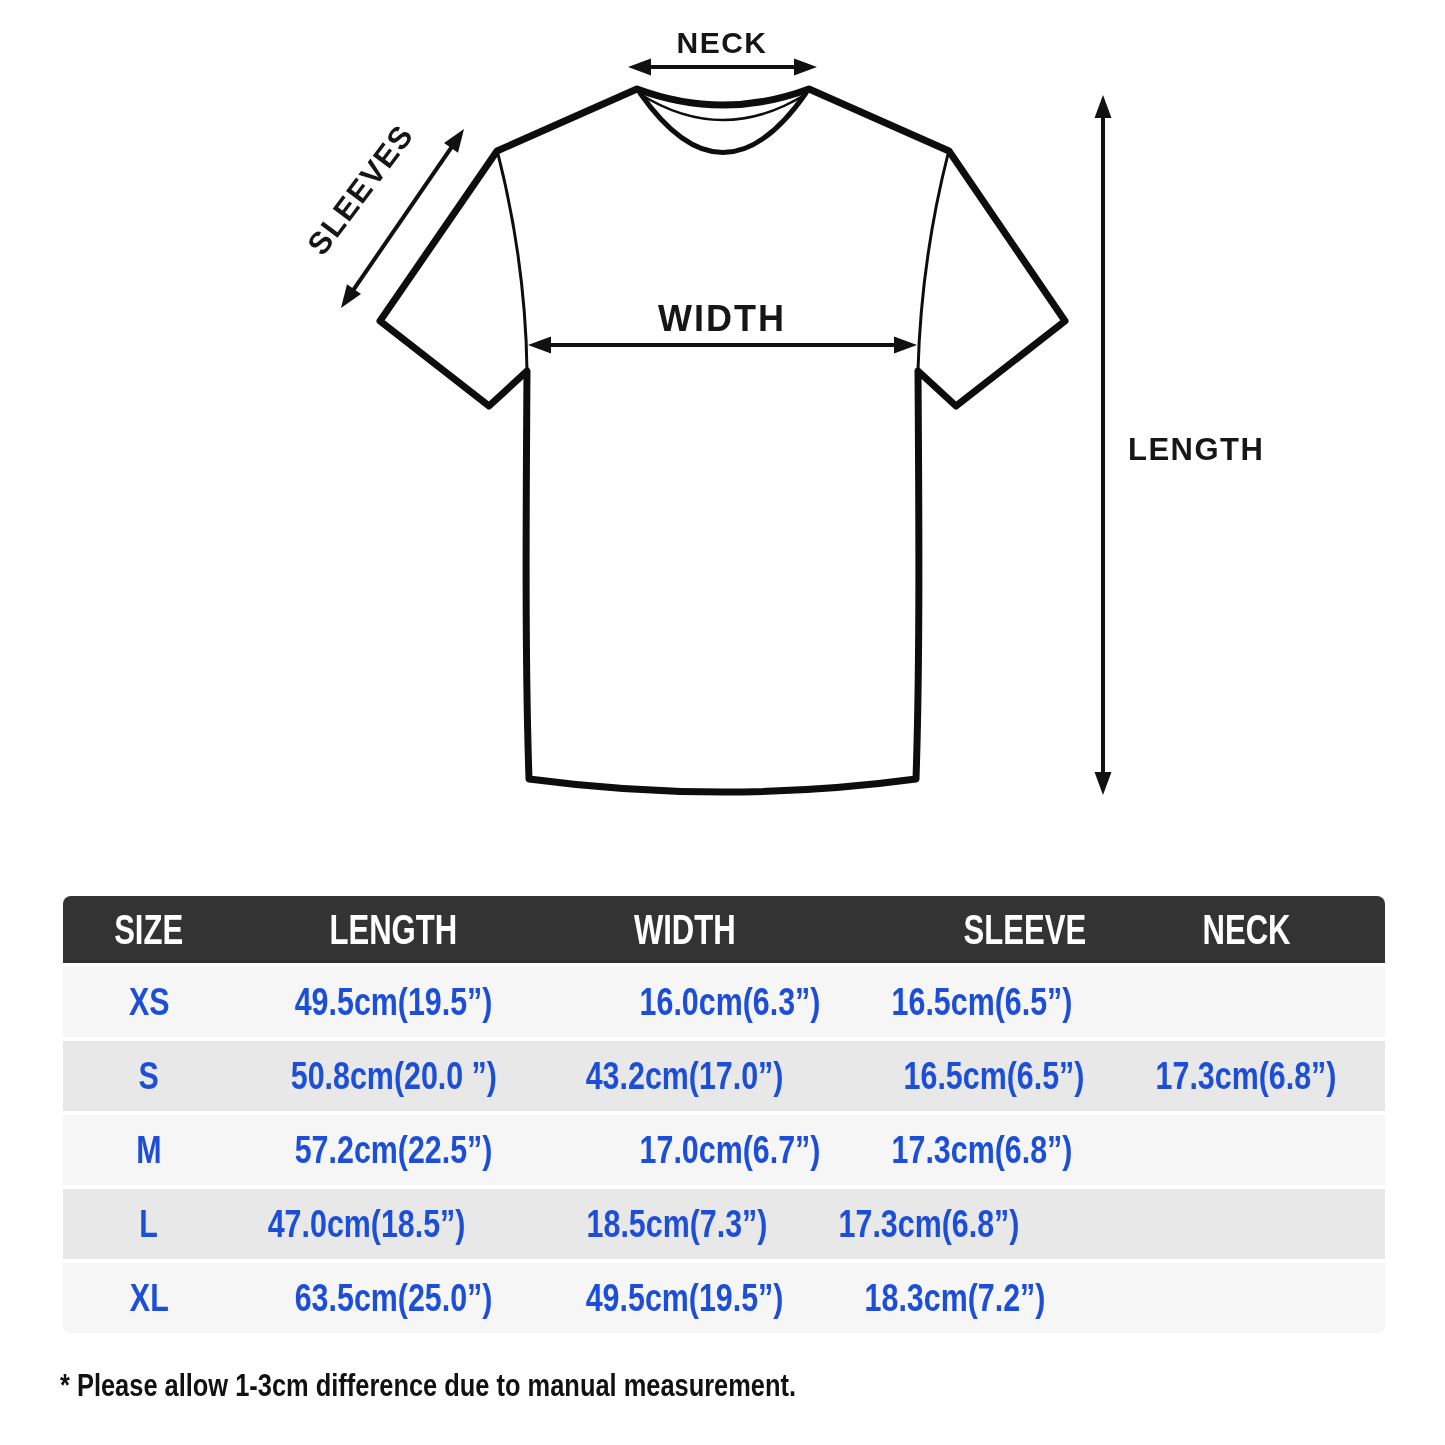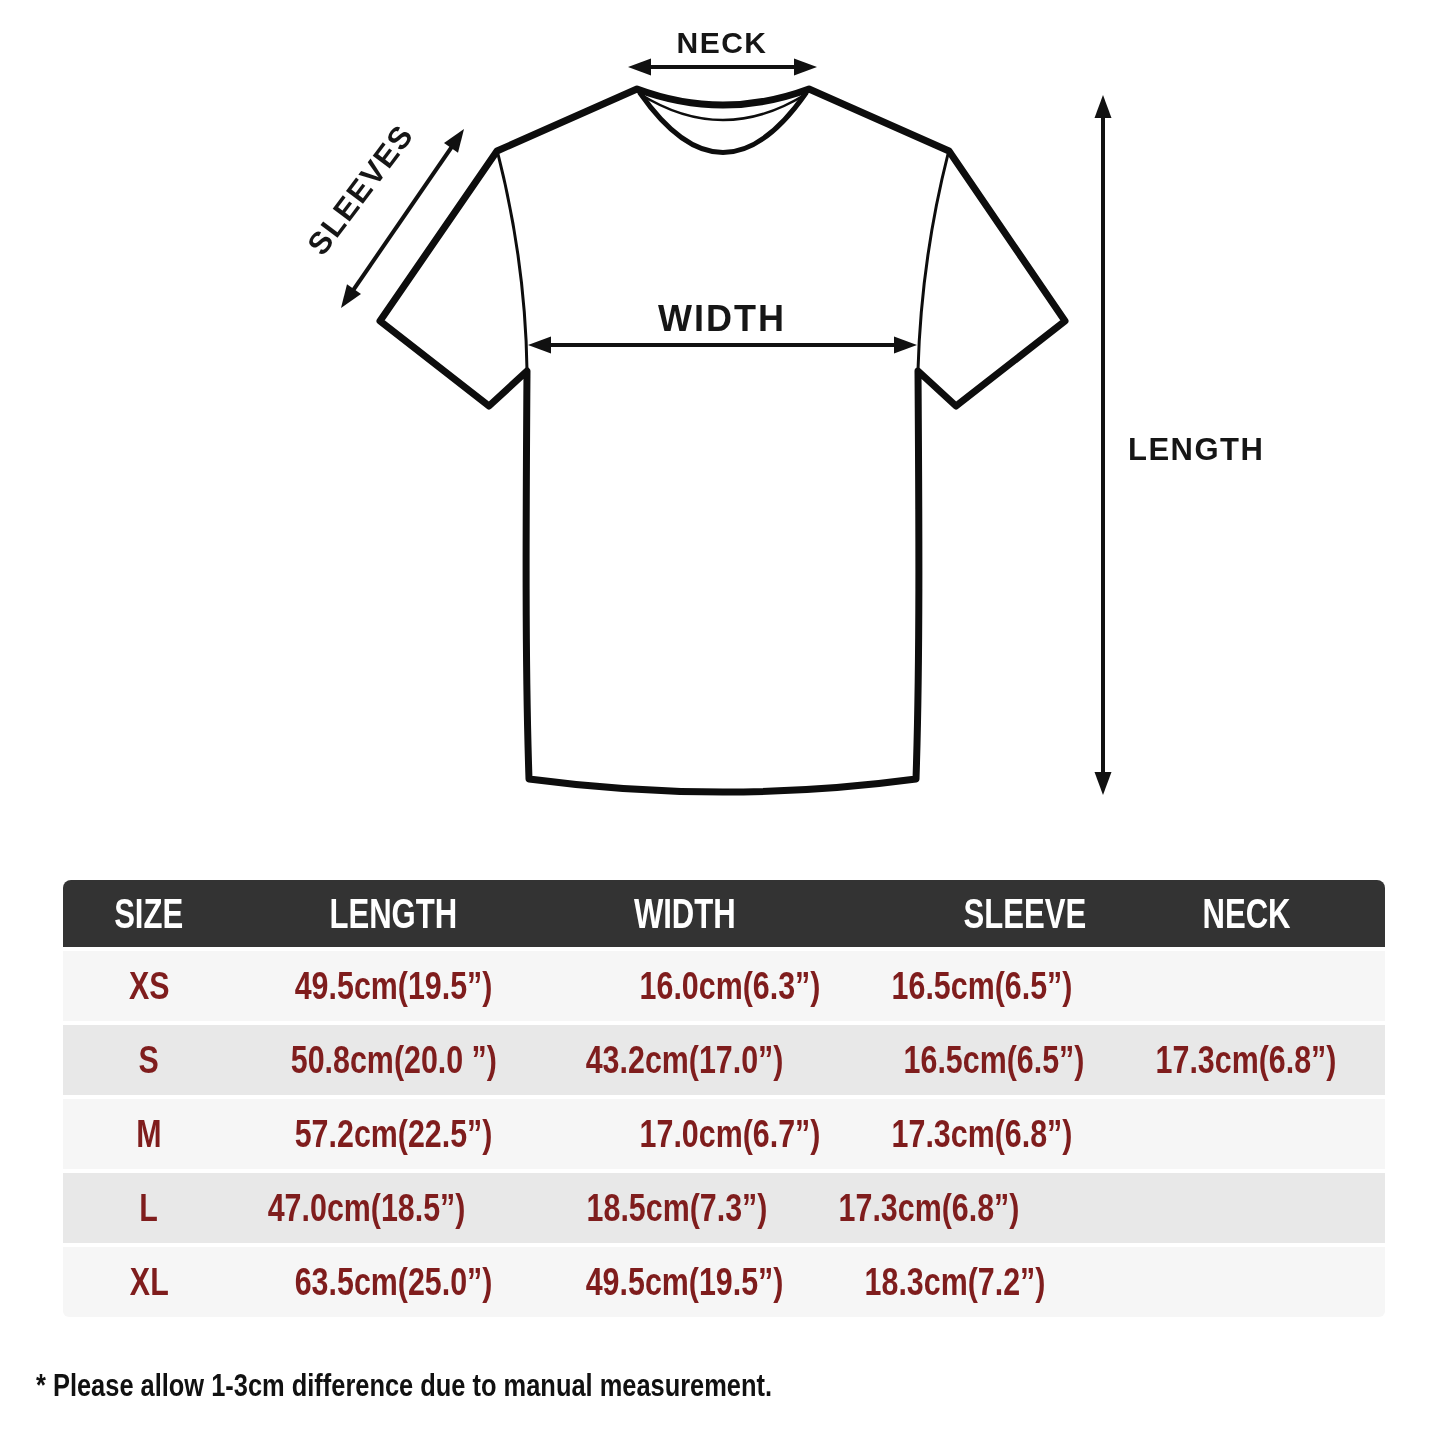--- a/index.html
+++ b/index.html
@@ -51,33 +51,33 @@
     width: 1322px;
   }
   .trow {
     display: flex;
     align-items: center;
     height: 70px;
     margin-top: 4px;
   }
   .trow.header {
     height: 67px;
-    margin-top: 0;
+    margin-top: 16px;
     background: #333333;
     border-radius: 8px 8px 0 0;
   }
   .trow.light { background: #f6f6f6; }
   .trow.dark  { background: #e8e8e8; }
   .trow:last-child { border-radius: 0 0 6px 6px; }
 
   .tcell {
     text-align: center;
     font-weight: bold;
     font-size: 38px;
-    color: #7f1d1d;
+    color: #1d4ed8;
     white-space: nowrap;
   }
   .tcell > span {
     display: inline-block;
     transform: scaleX(0.80);
   }
   .trow.header .tcell {
     color: #ffffff;
     font-size: 42px;
   }
@@ -85,21 +85,21 @@
 
   .c1 { width: 13%; }
   .c2 { width: 24%; }
   .c3 { width: 20%; }
   .c4 { width: 22%; text-align: right; }
   .c5 { width: 21%; }
 
   
   #footnote {
     position: absolute;
-    left: 36px;
+    left: 60px;
     top: 1368px;
     font-size: 31px;
     font-weight: bold;
     color: #111111;
     white-space: nowrap;
   }
   #footnote > span {
     display: inline-block;
     transform: scaleX(0.82);
     transform-origin: left center;

